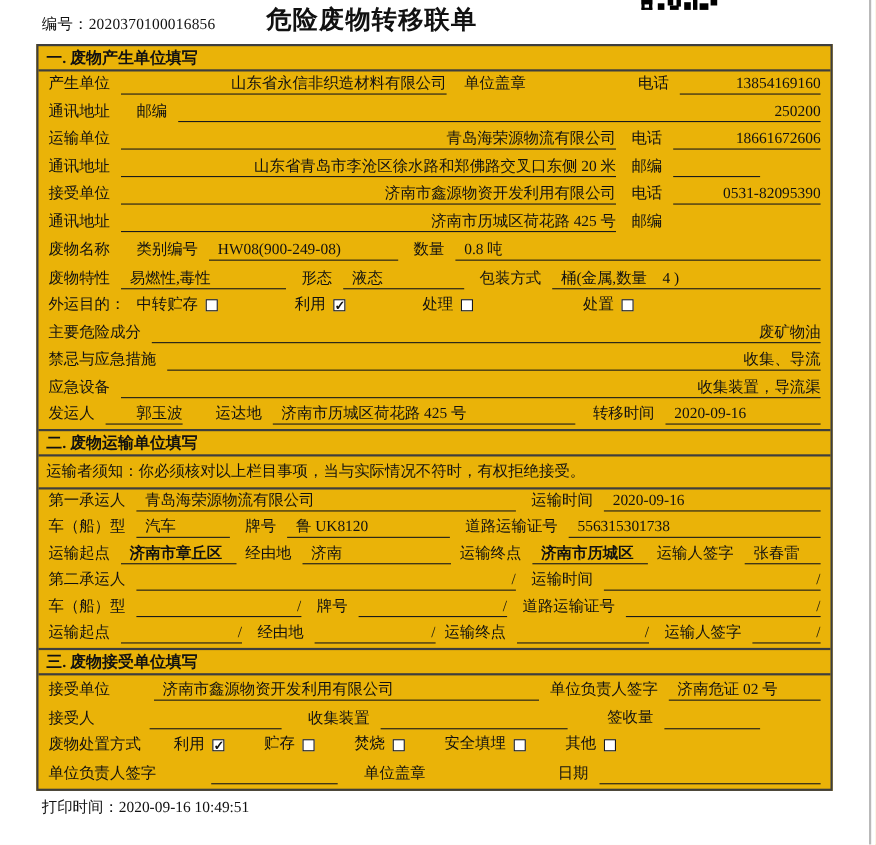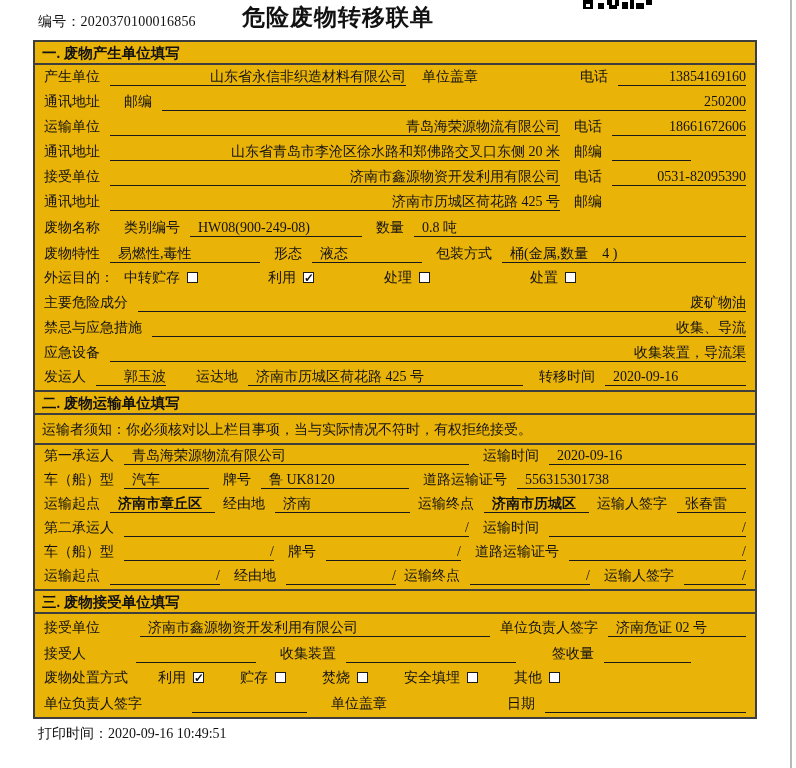--- a/index.html
+++ b/index.html
@@ -34,21 +34,21 @@
   .ctr { text-align:right; padding-left:0;font-family:Liberation Serif, serif; }
   .grow { flex:1; }
 
   
   .w296{width:296px;} .w450{width:450px;} .w216{width:216px;} .w172{width:172px;}
   .w150{width:150px;} .w110{width:110px;} .w70{width:70px;} .w275{width:275px;}
   .w345{width:345px;} .w85{width:85px;} .w148{width:148px;} .w105{width:105px;font-weight:bold;}
   .w135{width:135px;} .w350{width:350px;} .w120{width:120px;} .w170{width:170px;}
   .w115{width:115px;}
   .ml8{margin-left:8px;} .ml10{margin-left:10px;} .ml14{margin-left:14px;} .ml16{margin-left:16px;}
-  .ml20{margin-left:20px;} .ml24{margin-left:24px;} .ml30{margin-left:30px;} .ml36{margin-left:36px;}
+  .ml20{margin-left:20px;} .ml24{margin-left:24px;} .ml30{margin-left:30px;} .ml36{margin-left:36px;font-family:Liberation Mono, monospace;}
   .ml40{margin-left:40px;} .ml70{margin-left:70px;} .ml92{margin-left:92px;}
   .ml100{margin-left:100px;} .ml110{margin-left:110px;} .mr55{margin-right:55px;}
 
   
   .opt { white-space:nowrap; line-height:19px; display:flex; align-items:center; }
   .cb { width:11px; height:11px; border:1.2px solid #1a1a1a; display:inline-block;
         margin-left:7px; position:relative; background:#fff; }
   .cb.checked::after { content:"✓"; position:absolute; left:0px; top:-4px;
                        font-size:12px; font-weight:bold; color:#111; }
 

